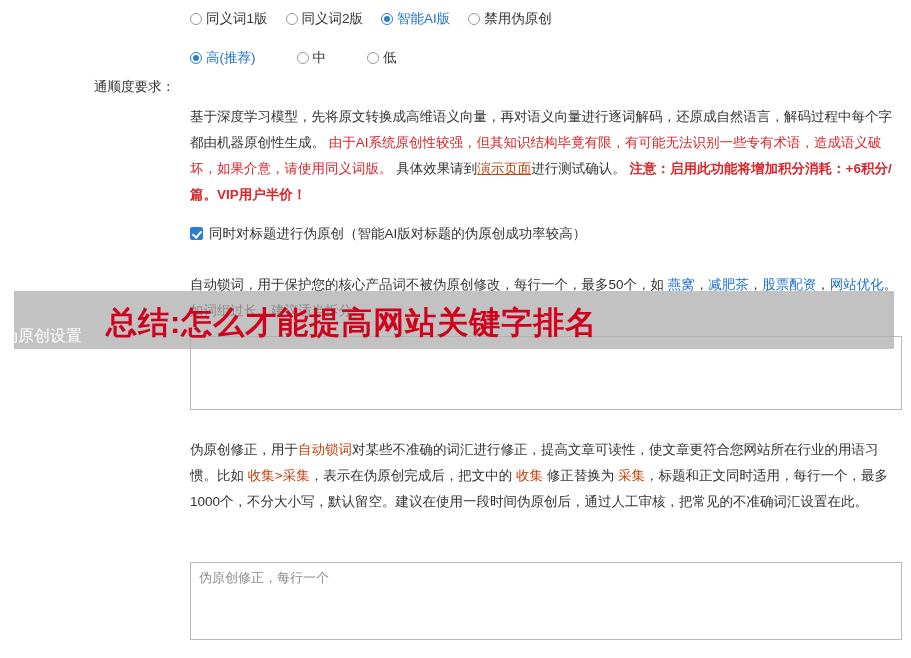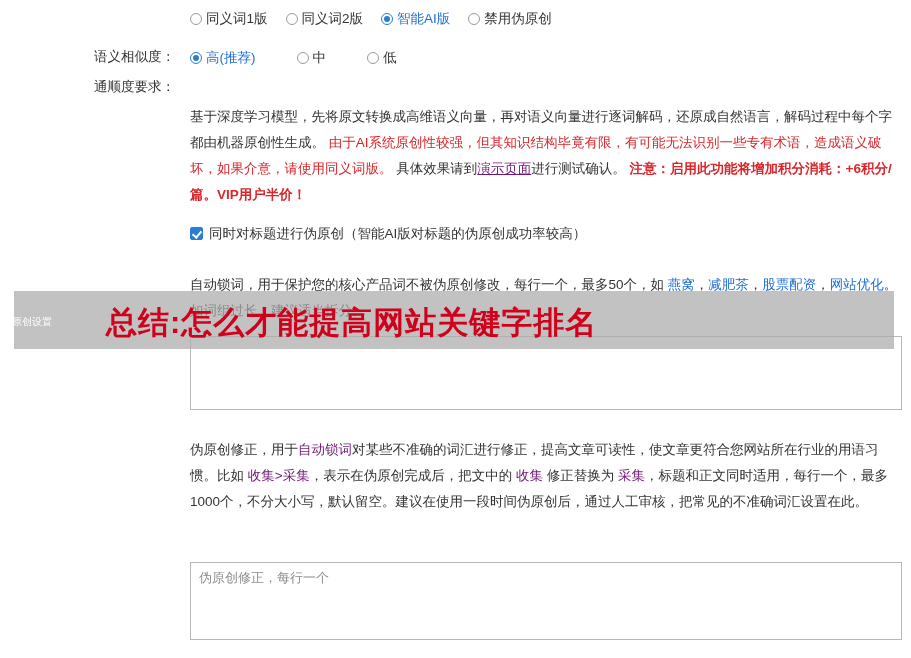--- a/index.html
+++ b/index.html
@@ -77,21 +77,21 @@
     border-radius: 50%;
     background: #2b7cd3;
   }
   
   .desc {
     font-size: 13.5px;
     line-height: 26px;
     color: #333;
   }
   .desc .red { color: #d9262b; }
-  .desc .lnk { color: #701a75; }
+  .desc .lnk { color: #c2410c; }
   .desc .redb { color: #d9262b; font-weight: bold; }
   
   .chk-row {
     display: flex;
     align-items: flex-start;
     font-size: 13.5px;
     line-height: 20px;
   }
   .cb {
     width: 13px;
@@ -147,22 +147,22 @@
     font-size: 31px;
     font-weight: bold;
     color: #d0021b;
     letter-spacing: 1px;
     white-space: nowrap;
     font-family: "Liberation Sans", sans-serif;
   }
   .overlay-side {
     position: absolute;
     left: 2px;
-    top: 315px;
-    font-size: 10px;
+    top: 326px;
+    font-size: 16px;
     color: #ffffff;
     white-space: nowrap;
   }
 </style>
 </head>
 <body>
 
 <div class="page">
 
   <div class="content radio-row" style="top:9px;">
@@ -177,21 +177,20 @@
     <span class="radio-item sel">
       <span class="rd on"></span>
       <span>智能AI版</span>
     </span>
     <span class="radio-item">
       <span class="rd"></span>
       <span>禁用伪原创</span>
     </span>
   </div>
 
-  <div class="row-label" style="top:48px;">语义相似度：</div>
   <div class="content radio-row" style="top:48px;gap:23px;">
     <span class="radio-item sel">
       <span class="rd on"></span>
       <span>高(推荐)</span>
     </span>
     <span class="radio-item">
       <span class="rd"></span>
       <span>中</span>
     </span>
     <span class="radio-item">

